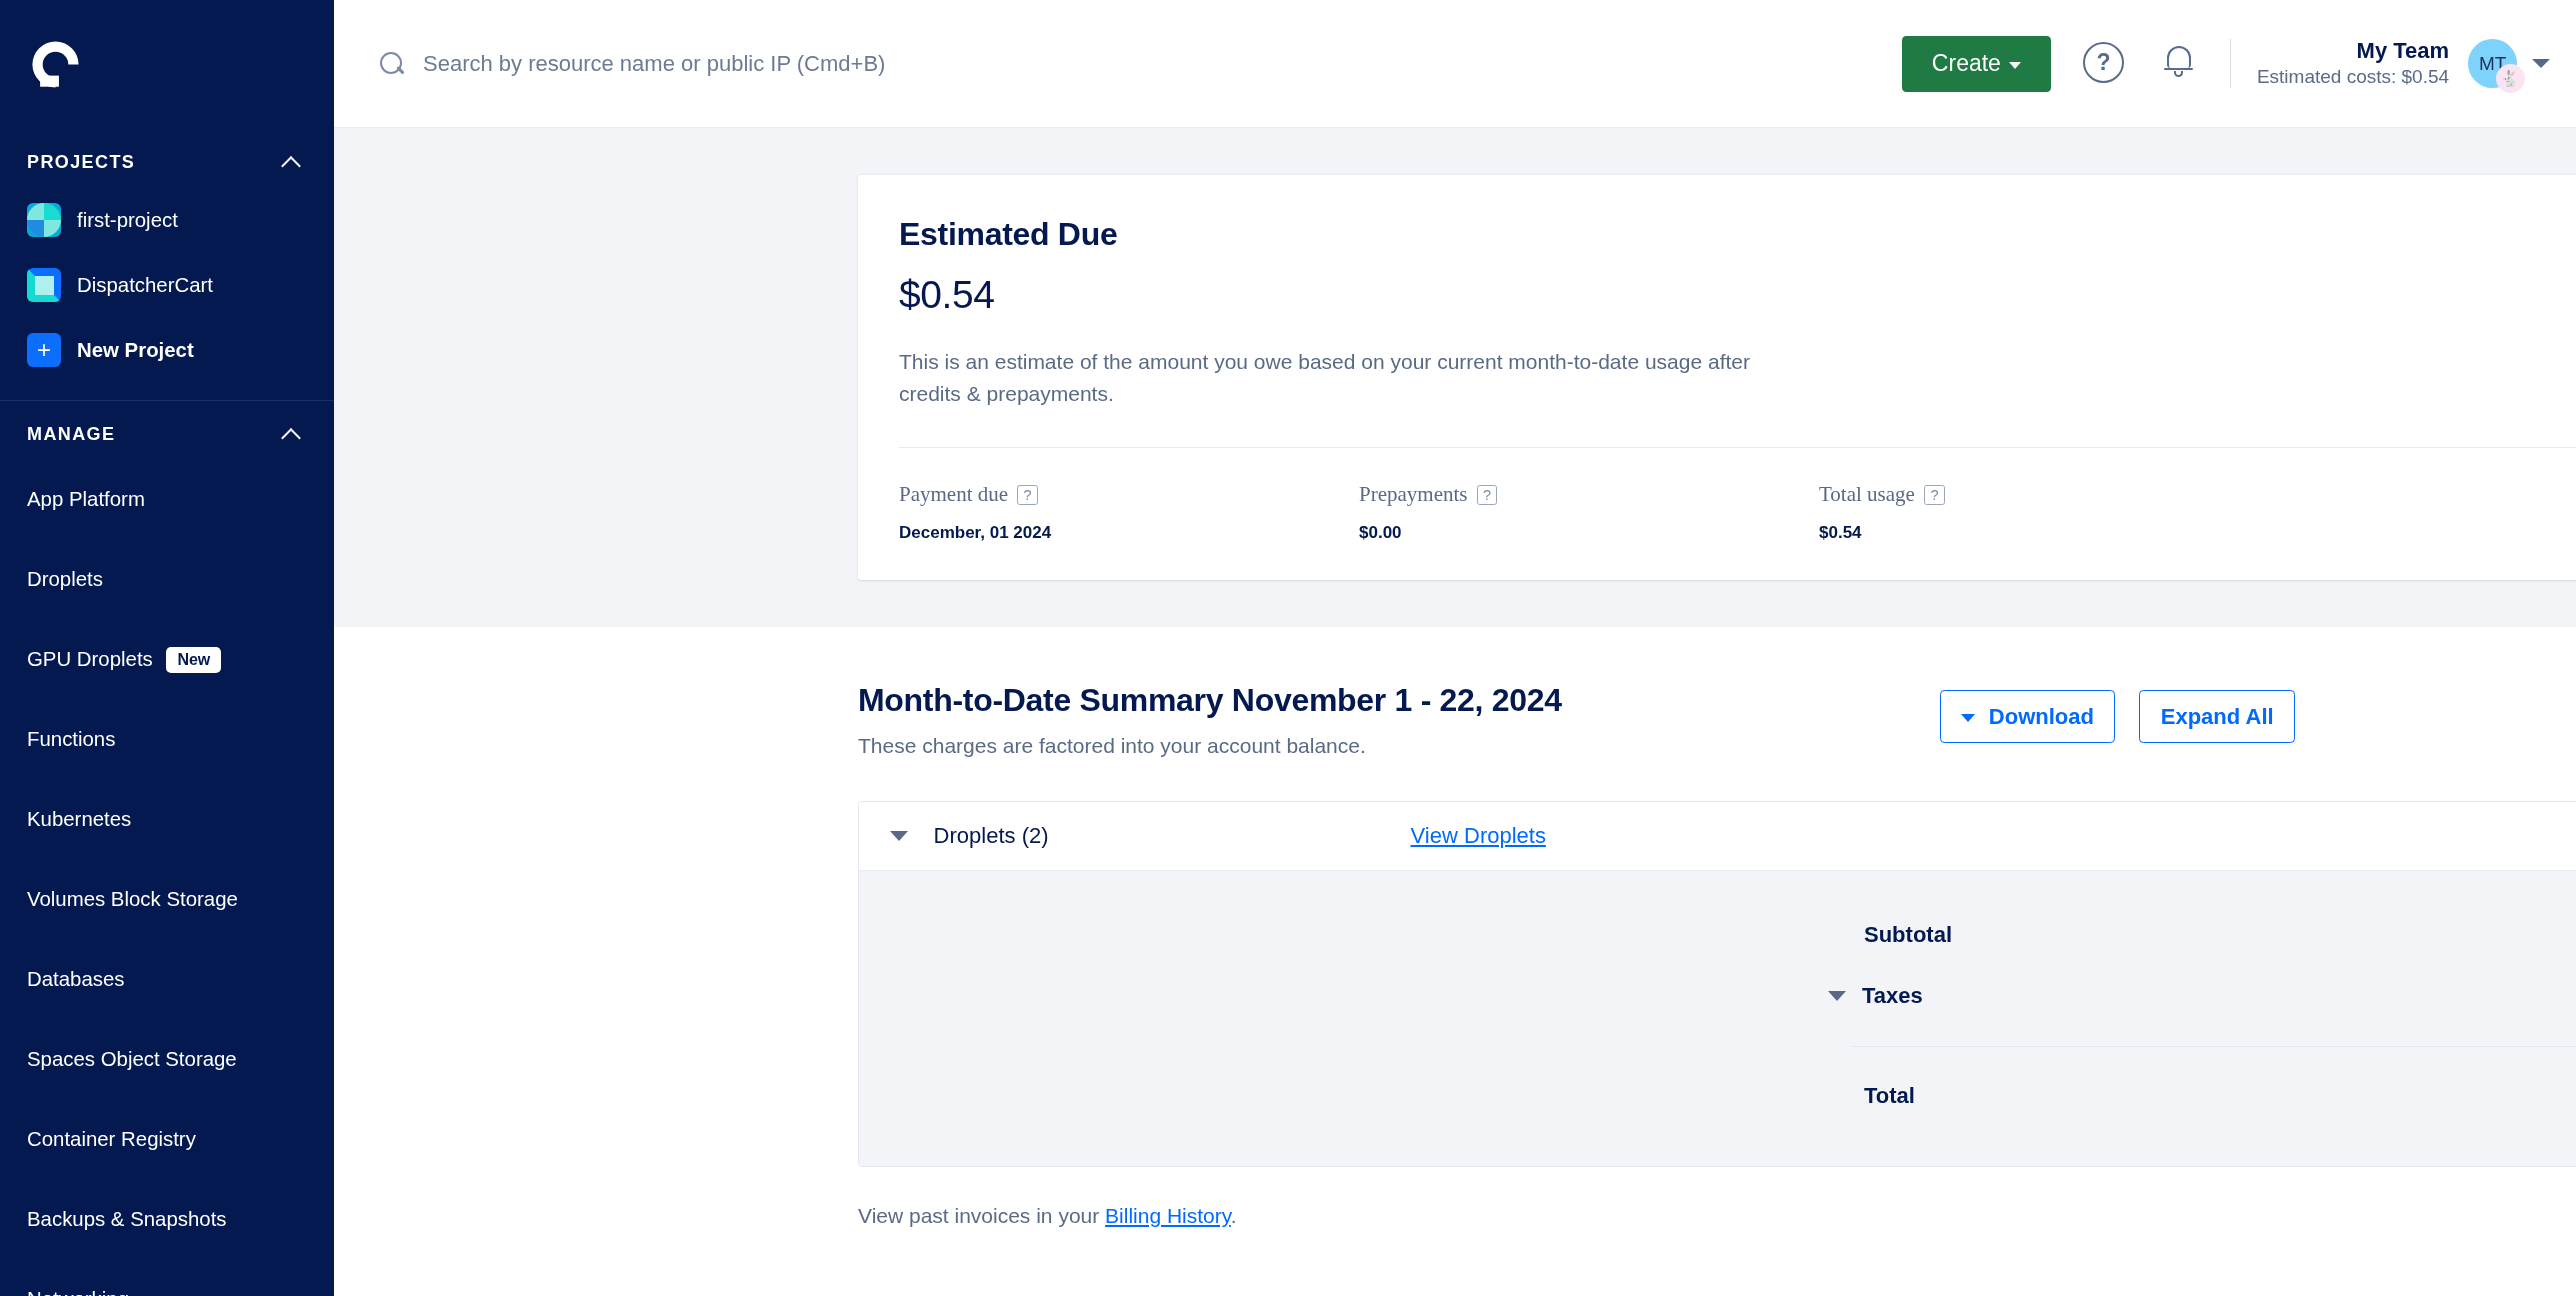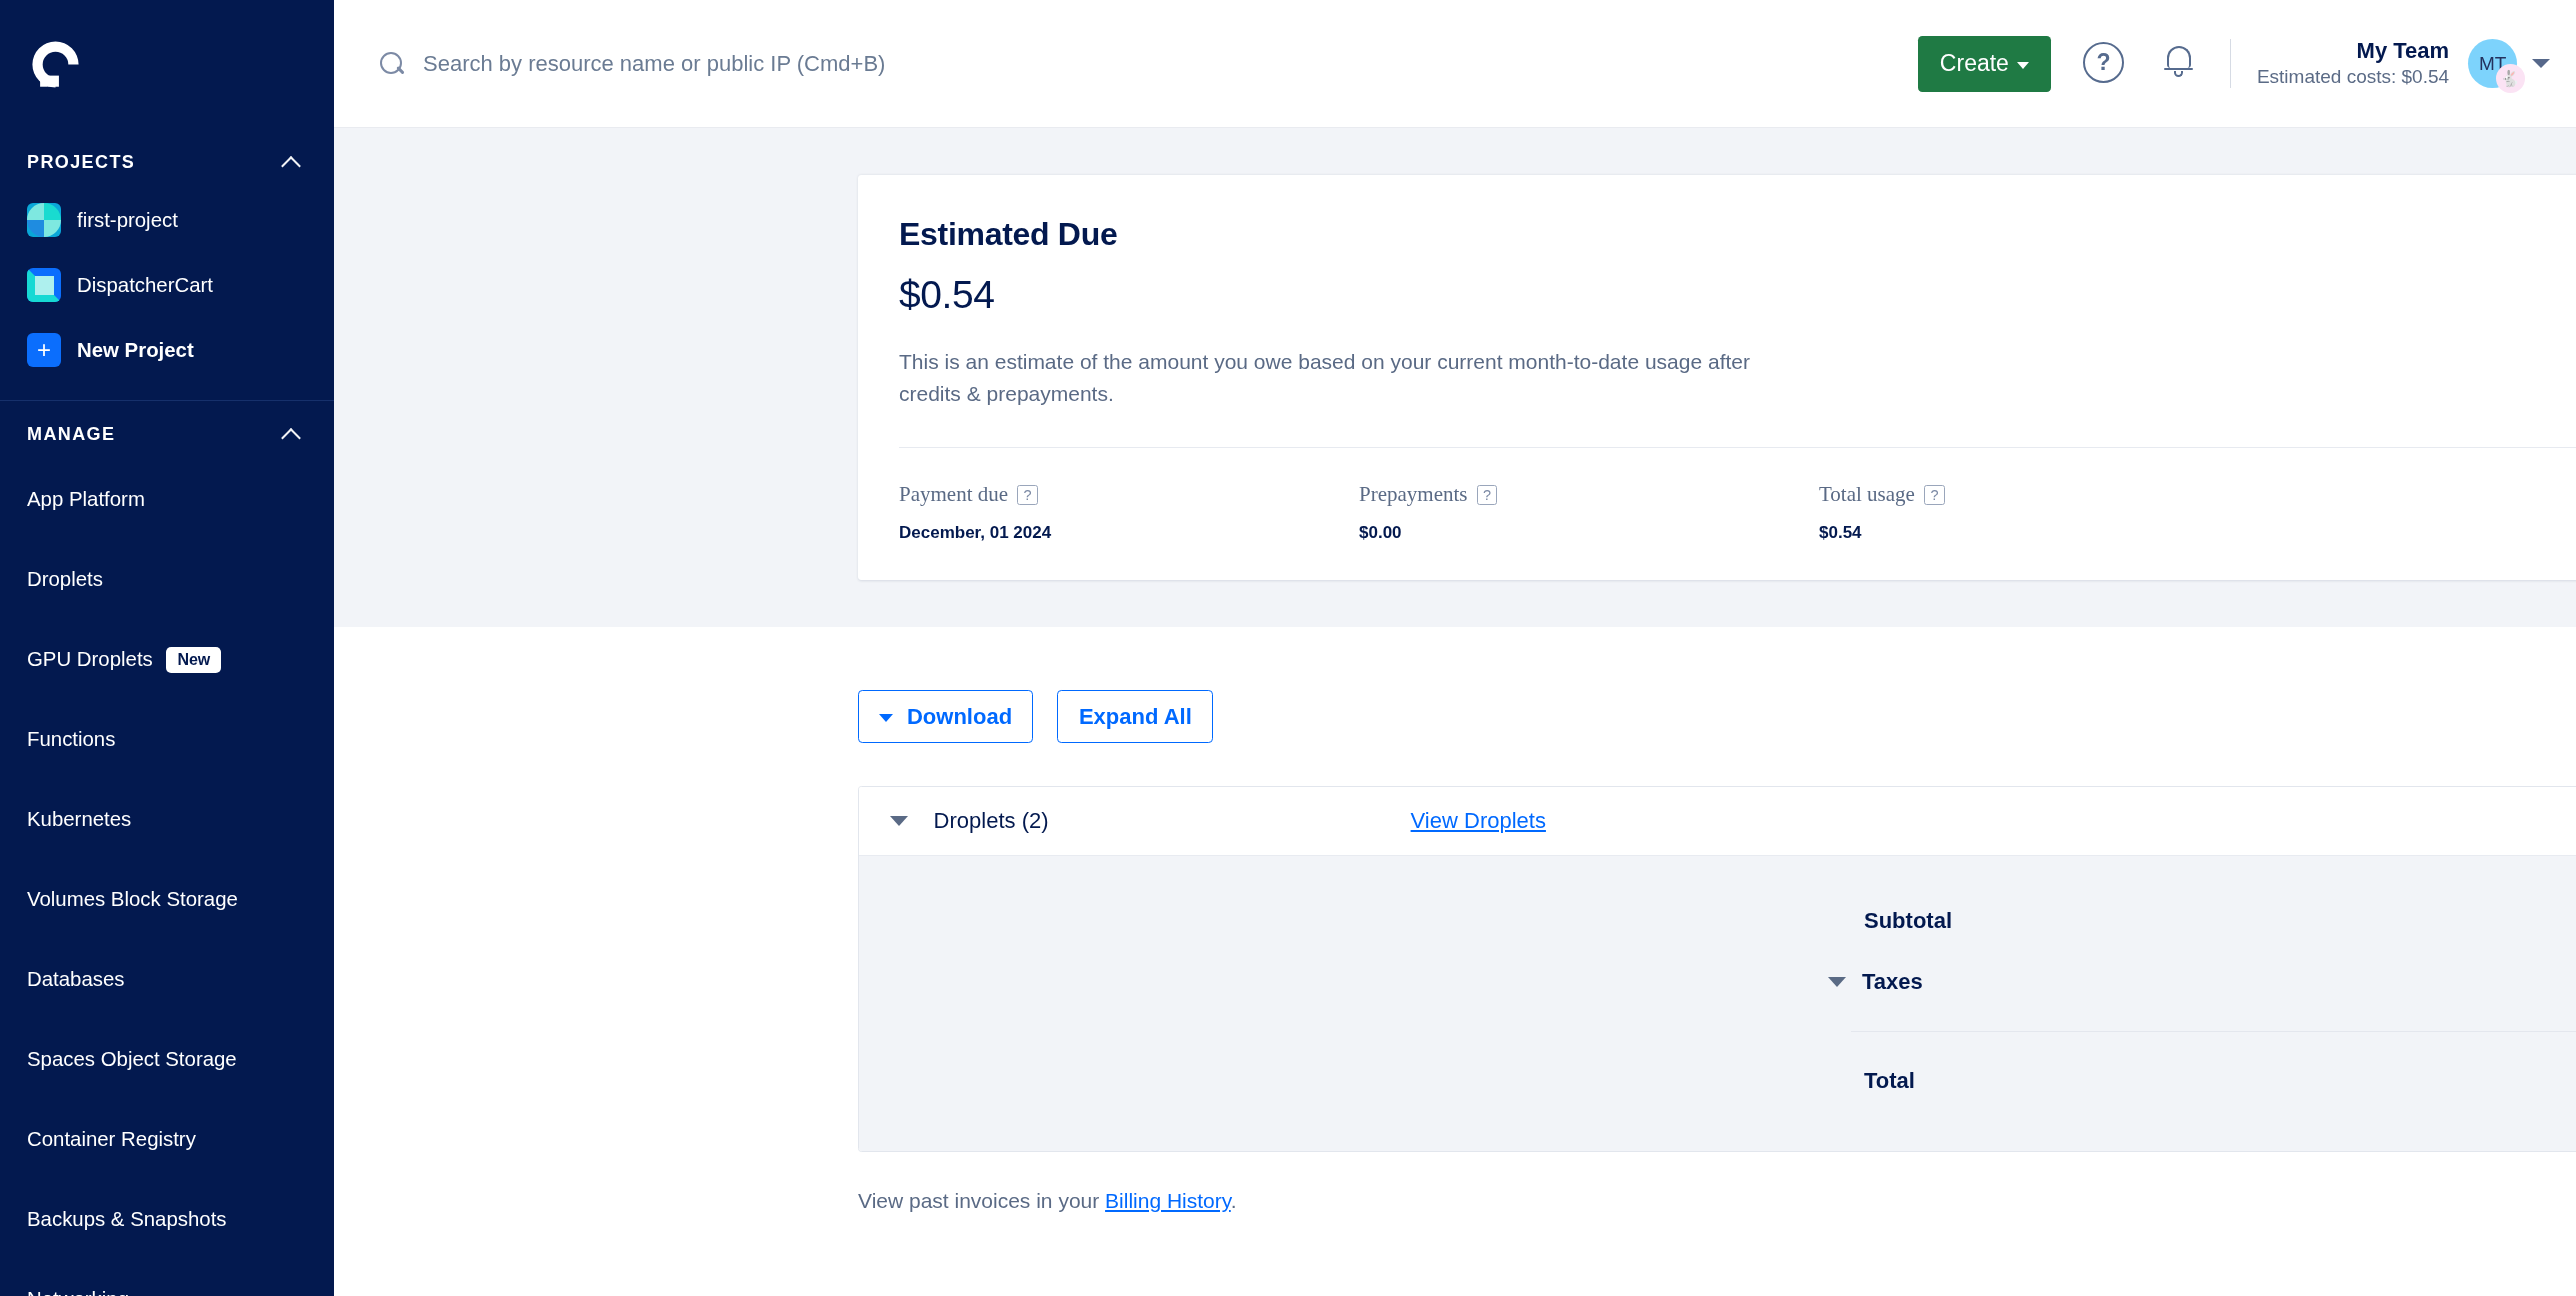--- a/index.html
+++ b/index.html
@@ -108,21 +108,21 @@
     content:""; position:absolute; left:19px; top:19.6px; width:9.4px; height:2.6px;
     background:#7c8aa5; transform: rotate(45deg); border-radius:1.7px;
   }
   .search-placeholder { font-size: 22px; color: #6a7b93; }
 
   .top-right { display:flex; align-items:center; gap: 0; padding-right: 25.6px; }
   .create-btn {
     background: #1f7a44; color:#ffffff;
     font-size: 23px;
     height: 56px; display:flex; align-items:center; gap:8.5px;
-    padding: 0 22px; border-radius: 4.3px; cursor:pointer;
+    padding: 0 30px; border-radius: 4.3px; cursor:pointer;
     margin-right: 29px;
   }
   .cchev { width:0;height:0;border-left:6.8px solid transparent;border-right:6.8px solid transparent;border-top:7.7px solid #fff; margin-top:3.4px; }
 
   .icon-btn { width: 48px; height:48px; position:relative; cursor:pointer; margin-right:27px; }
   .help-ring {
     position:absolute; left:2.6px; top:2.6px; width:41px;height:41px;
     border:2.6px solid #566b8e; border-radius:50%;
     display:flex;align-items:center;justify-content:center;
     font-size:23px;color:#566b8e;font-weight:bold;
@@ -366,20 +366,24 @@
               <span class="qmark">?</span>
             </div>
             <div class="stat-val">$0.54</div>
           </div>
         </div>
       </div>
     </section>
 
     <section class="summary">
       <div class="sum-head">
+        <div>
+          <div class="sum-title">Month-to-Date Summary November 1 - 22, 2024</div>
+          <div class="sum-sub">These charges are factored into your account balance.</div>
+        </div>
         <div class="sum-actions">
           <div class="obtn">
             <span class="dchev"></span>
             <span>Download</span>
           </div>
           <div class="obtn">
             <span>Expand All</span>
           </div>
         </div>
       </div>

